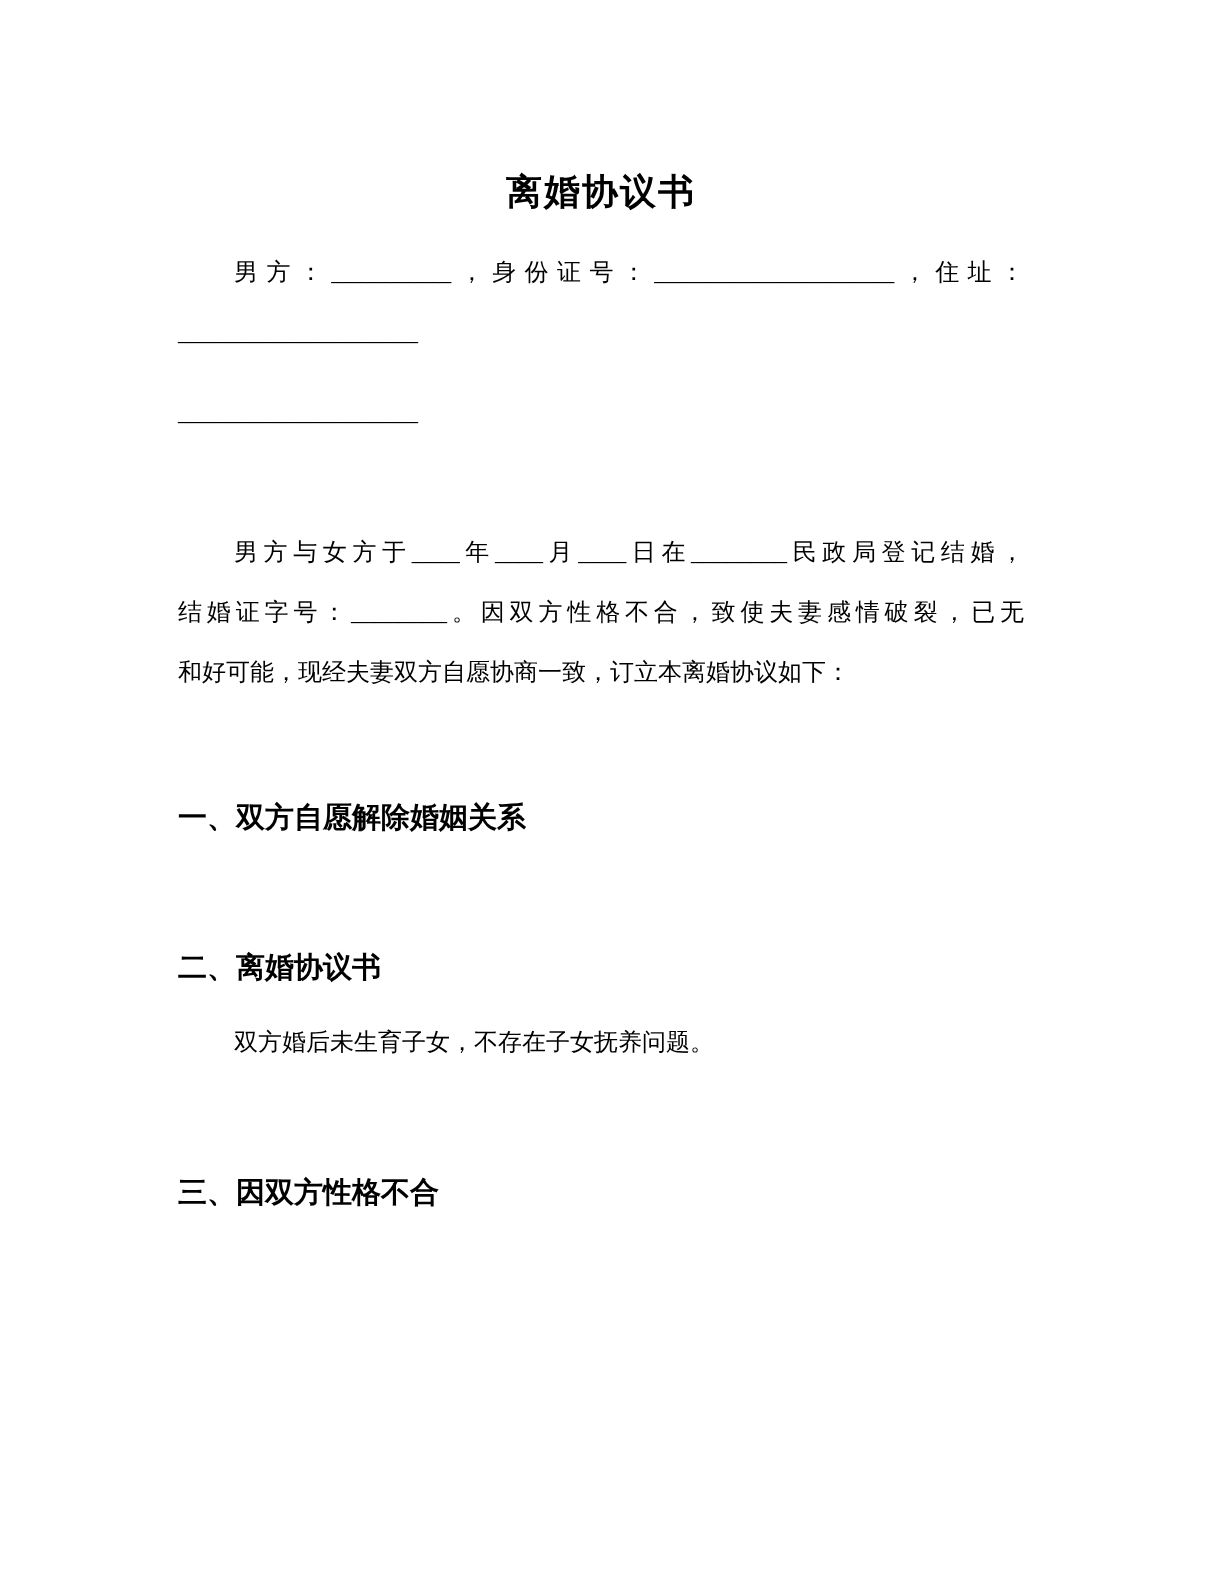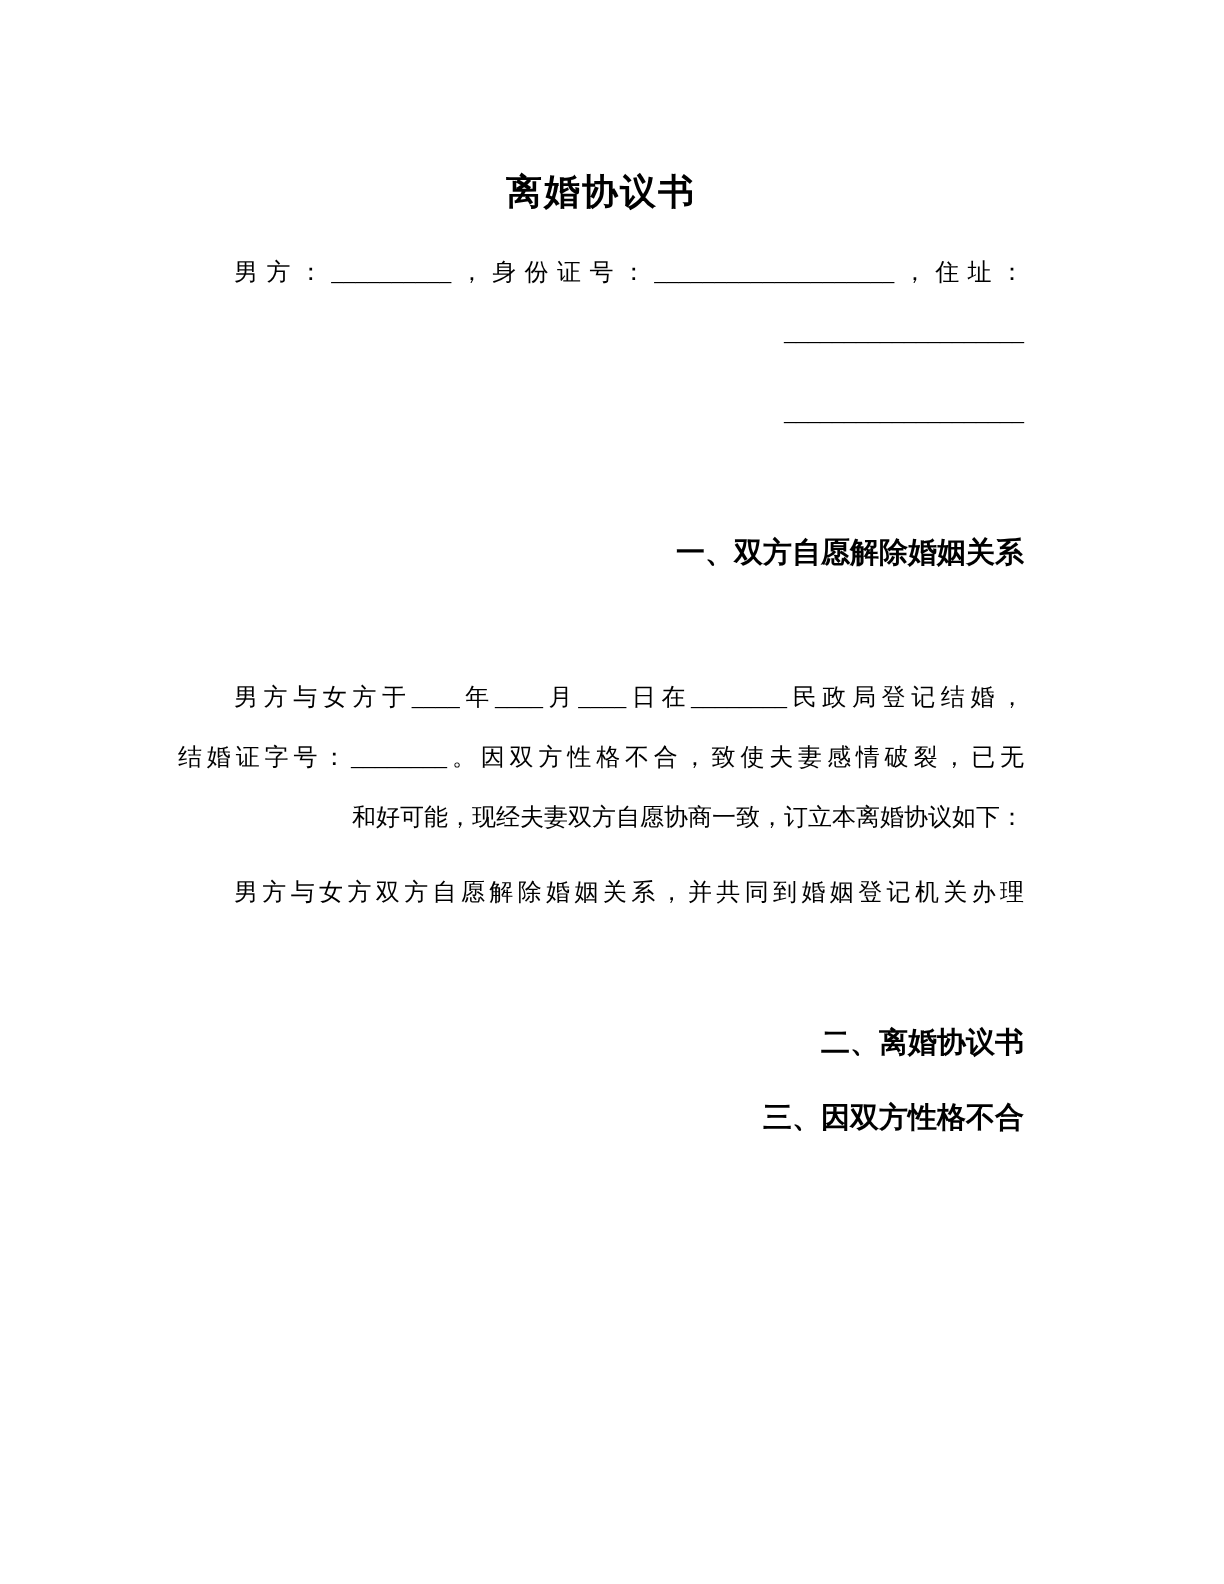--- a/index.html
+++ b/index.html
@@ -31,21 +31,20 @@
   .block {
     font-size: 24px;
     line-height: 60px;
   }
   .block.heading {
     font-weight: bold;
     font-size: 29px;
   }
   .line {
     min-height: 60px;
-    text-align: right;
   }
   
   .line.justify {
     text-align: justify;
     text-align-last: justify;
   }
   
   .para .line.first {
     text-indent: 56px;
   }
@@ -65,31 +64,33 @@
 <div class="page">
   <h1 class="title">离婚协议书</h1>
   <div id="content">
       <div class="block para">
         <div class="line first justify">男方：__________，身份证号：____________________，住址：</div>
         <div class="line">____________________</div>
       </div>
       <div class="block para">
         <div class="line">____________________</div>
       </div>
-      <div class="block heading">
-        <div class="line">一、双方自愿解除婚姻关系</div>
-      </div>
       <div class="block para">
         <div class="line first justify">男方与女方于____年____月____日在________民政局登记结婚，</div>
         <div class="line justify">结婚证字号：________。因双方性格不合，致使夫妻感情破裂，已无</div>
         <div class="line">和好可能，现经夫妻双方自愿协商一致，订立本离婚协议如下：</div>
       </div>
+      <div class="block heading">
+        <div class="line">一、双方自愿解除婚姻关系</div>
+      </div>
       <div class="block para">
-        <div class="line first justify">男方与女方双方自愿解除婚姻关系，并共同到婚姻登记机关办理</div>
       </div>
       <div class="block heading">
         <div class="line">二、离婚协议书</div>
+      </div>
+      <div class="block para">
+        <div class="line first">双方婚后未生育子女，不存在子女抚养问题。</div>
       </div>
       <div class="block heading">
         <div class="line">三、因双方性格不合</div>
       </div>
     </div>
 </div>
 
 </body></html>

